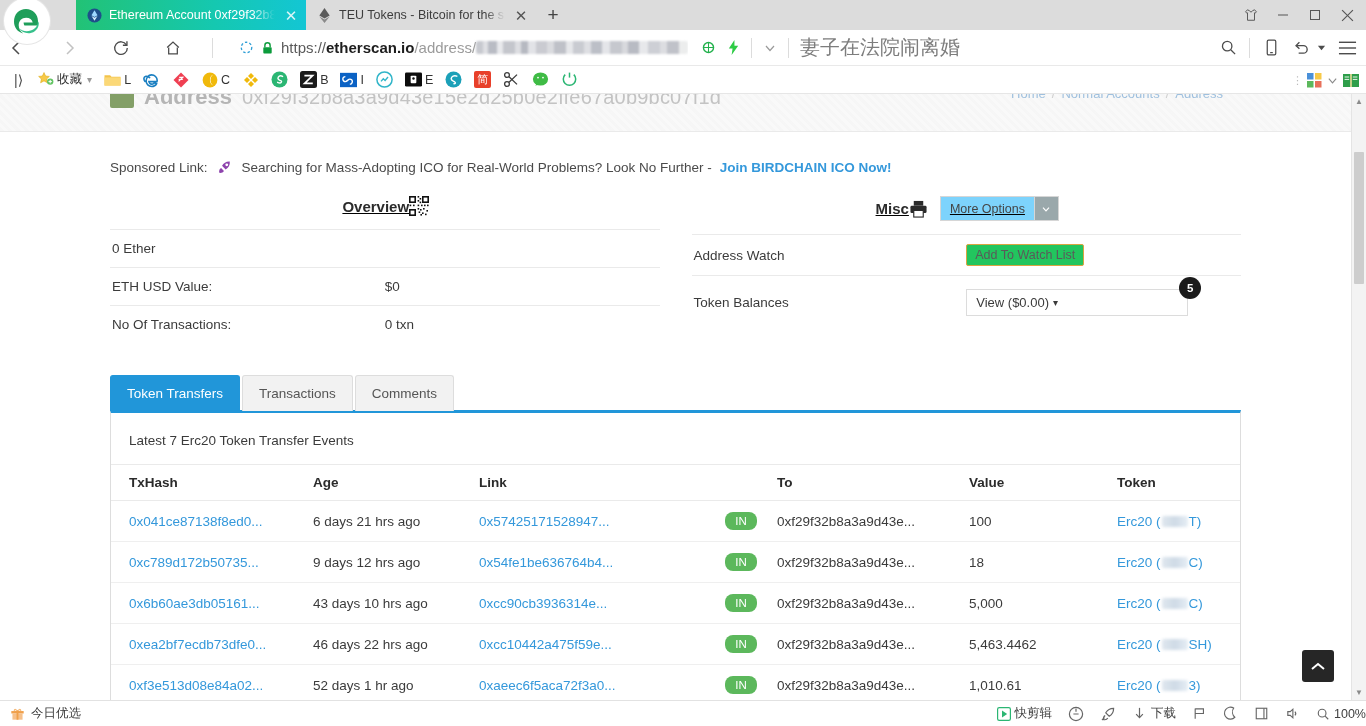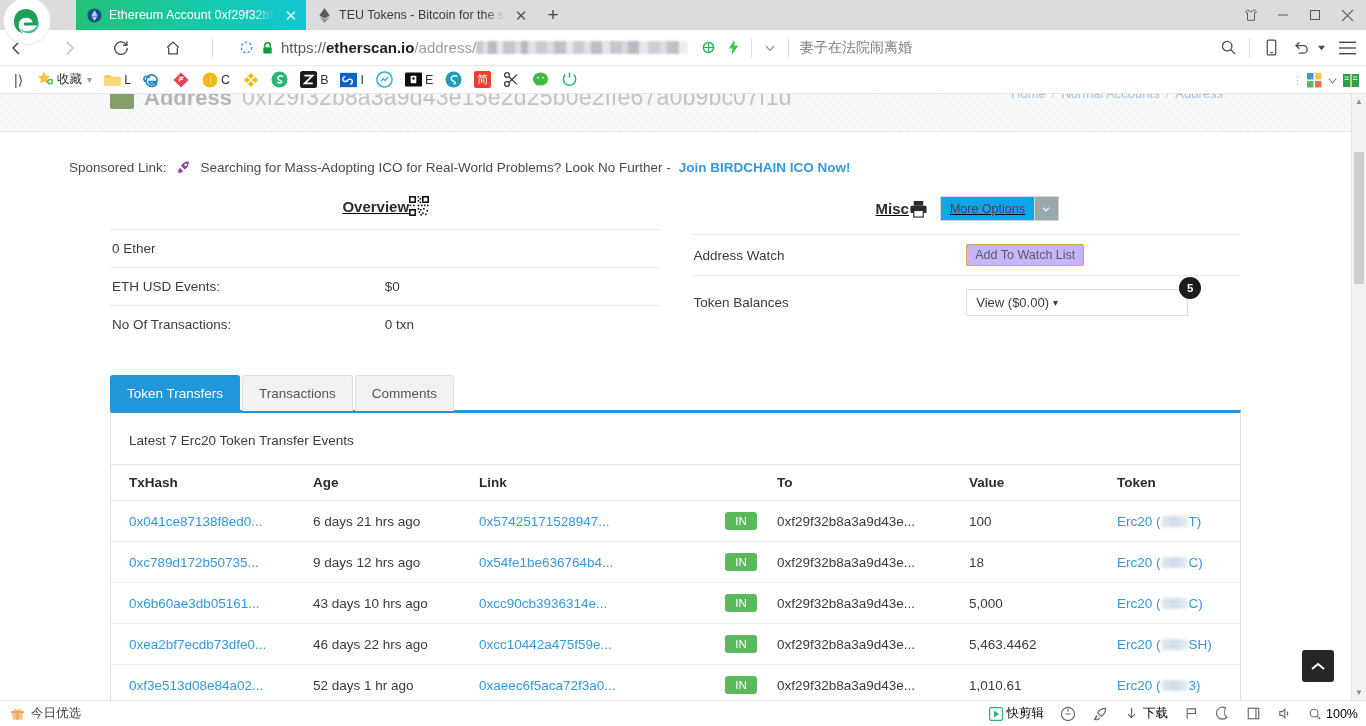--- a/index.html
+++ b/index.html
@@ -55,76 +55,76 @@
   .mosaic {
     background-image:
       linear-gradient(90deg, #c7c9cf 0 7px, #dfe0e4 7px 12px, #b9bcc4 12px 21px, #e8e9ec 21px 27px,
       #c4c6cc 27px 39px, #dddee2 39px 45px, #b6b9c1 45px 52px, #e2e3e7 52px 60px, #cacbd1 60px 71px,
       #dadbdf 71px 78px, #bfc1c8 78px 90px, #e6e7ea 90px 97px, #c9cbd1 97px 108px, #dedfe3 108px 115px,
       #bcbfc7 115px 126px, #e4e5e9 126px 134px, #c6c8ce 134px 146px, #d8d9dd 146px 152px, #b8bbc3 152px 163px,
       #e7e8eb 163px 172px, #cdcfd5 172px 184px, #dcdde1 184px 191px, #c0c2c9 191px 203px, #eceded 203px 212px);
     filter: blur(1.1px);
   }
   .searchbox { width: 330px; display:flex; align-items:center; height:36px; }
-  .searchbox .stext { font-size:14px; color:#7d7d7d; }
+  .searchbox .stext { font-size:20px; color:#7d7d7d; }
   .navright { display:flex; align-items:center; }
 
   .bookmarkbar { height:28px; background:#fff; display:flex; align-items:center; gap:0; padding-left:6px; flex:none; position:relative; border-bottom:1px solid #e6e6e6;}
   .bm { display:flex; align-items:center; gap:3px; padding:0 6px; height:26px; font-size:12.5px; color:#333; }
   .bm .bi { width:17px; height:17px; display:flex; align-items:center; justify-content:center; font-size:12px; border-radius:2px; }
   .bmright { position:absolute; right:6px; top:0; height:28px; display:flex; align-items:center; gap:4px; }
 
   
   .viewport { flex:1; position:relative; overflow:hidden; background:#fff; }
   .page { position:absolute; left:0; top:0; width:1351px; }
 
   .pagehead {
     background:#f9f9f9; border-bottom:1px solid #eaeaea; height:38px; position:relative;
     background-image: repeating-linear-gradient(45deg, rgba(0,0,0,.012) 0 3px, transparent 3px 6px);
   }
   .pagehead .addr-row { position:absolute; left:110px; top:-10px; display:flex; align-items:center; gap:10px; color:#b9b9b9; }
   .pagehead .addr-ico { width:24px; height:22px; background:#6f8f4e; border-radius:2px; opacity:.85; }
   .pagehead .addr-lbl { font-size:22px; font-weight:700; color:#b5b5b5; }
-  .pagehead .addr-val { font-size:23px; color:#c3c3c3; letter-spacing:.2px; }
+  .pagehead .addr-val { font-size:20px; color:#c3c3c3; letter-spacing:.2px; }
   .pagehead .crumbs { position:absolute; right:128px; top:-8px; font-size:13px; color:#b9b9b9; }
   .pagehead .crumbs a { color:#9fc0de; text-decoration:none; }
   .pagehead .crumbs .sep { color:#cfcfcf; margin:0 6px; }
 
-  .sponsor { padding: 26px 0 0 69px; font-size:13.5px; color:#4a4a4a; display:flex; align-items:center; gap:8px; }
+  .sponsor { padding: 26px 0 0 110px; font-size:13.5px; color:#4a4a4a; display:flex; align-items:center; gap:8px; }
   .sponsor .sp-lbl { color:#4a4a4a; }
   .sponsor .sp-ico { width:18px; height:18px; display:flex; align-items:center; justify-content:center; }
   .sponsor a { color:#3498db; text-decoration:none; font-weight:700; }
 
   .panels { display:flex; gap:32px; padding: 20px 110px 0 110px; }
   .panel { flex:1; }
   .panel-head { display:flex; align-items:center; justify-content:center; padding: 0 0 13px 2px; text-decoration: underline; }
   .panel-title { font-size:15px; font-weight:700; color:#2b2b2b; }
   .panel-actions { display:flex; align-items:center; gap:12px; }
 
   .prow { display:flex; align-items:center; border-top:1px solid #eaeaea; min-height:38px; padding: 9px 2px; font-size:13.5px; color:#3b3b3b;}
   .prow .k { width: 50%; }
   .prow .v { flex:1; }
 
   .qr { width:20px; height:20px; }
 
   .btn-watch {
-    display:inline-block; border:1px solid #d9a441; color:#5a5a5a; background:#c4b5fd;
+    display:inline-block; border:1px solid #d9a441; color:#5a5a5a; background:#22c55e;
     font-size:12.5px; padding:3px 8px; border-radius:2px;
   }
   .select-view {
     display:inline-flex; align-items:center; border:1px solid #dcdcdc; background:#fff;
     font-size:13px; color:#3b3b3b; padding:5px 9px; width:222px; position:relative;
   }
   .badge5 {
     position:absolute; right:-14px; top:-13px; width:22px; height:22px; border-radius:50%;
     background:#1b1b1b; color:#fff; font-size:11.5px; display:flex; align-items:center; justify-content:center;
     font-weight:700;
   }
   .more-opts { display:flex; align-items:stretch; border:1px solid #d6d6d6; height:25px; }
-  .more-opts .mo-lbl { background:#0ea5e9; color:#444; font-size:12.5px; padding:0 9px; display:flex; align-items:center; }
+  .more-opts .mo-lbl { background:#7dd3fc; color:#444; font-size:12.5px; padding:0 9px; display:flex; align-items:center; }
   .more-opts .mo-car { background:#9aa8ab; color:#fff; width:24px; display:flex; align-items:center; justify-content:center; border-left:1px solid #d6d6d6;}
 
   
   .tabwrap { padding: 32px 110px 0 110px; }
   .tabrow { display:flex; align-items:flex-end; gap:2px; }
   .ptab {
     font-size:13.5px; padding:10px 16px; border:1px solid #ddd; border-bottom:none;
     background:#f2f2f2; color:#555; border-radius:3px 3px 0 0;
   }
   .ptab.active { background:#2196d9; color:#fff; border-color:#2196d9; }
@@ -140,21 +140,21 @@
   table.tx a { color:#3498db; text-decoration:none; }
   .c-hash { width:196px; padding-left:18px !important; }
   .c-age  { width:166px; }
   .c-from { width:238px; }
   .c-dir  { width:60px; text-align:center; }
   .c-to   { width:192px; }
   .c-val  { width:148px; }
   .c-tok  { }
   .pill-in {
     display:inline-block; background:#5cb85c; color:#fff; font-size:11.5px;
-    padding:3px 10px; border-radius:3px; min-width:32px; text-align:center;
+    padding:3px 10px; border-radius:8px; min-width:32px; text-align:center;
   }
   .tok-blur {
     display:inline-block; width:26px; height:11px; vertical-align:middle; border-radius:2px;
     background: linear-gradient(90deg,#dfe7ef,#cfdae6,#e6eef5);
     filter: blur(1.4px); margin: 0 1px;
   }
 
   
   .totop {
     position:absolute; right:32px; bottom:18px; width:32px; height:32px;
@@ -162,21 +162,21 @@
   }
 
   
   .pagescroll { position:absolute; right:0; top:0; width:15px; bottom:0; background:#f3f3f3; border-left:1px solid #e4e4e4;}
   .pagescroll .up, .pagescroll .dn { height:15px; display:flex; align-items:center; justify-content:center; color:#8a8a8a; font-size:8px;}
   .pagescroll .thumb { position:absolute; left:2px; right:2px; top:58px; height:132px; background:#cdcdcd; border-radius:1px;}
 
   
   .taskbar { height:26px; background:#fff; border-top:1px solid #e2e2e2; display:flex; align-items:center; flex:none; position:relative; }
   .tb-left { display:flex; align-items:center; gap:6px; padding-left:10px; font-size:12.5px; color:#3b3b3b; }
-  .tb-right { position:absolute; right:8px; display:flex; align-items:center; gap:16px; font-size:12.5px; color:#000000; }
+  .tb-right { position:absolute; right:0; display:flex; align-items:center; gap:16px; font-size:12.5px; color:#404040; }
   .tb-item { display:flex; align-items:center; gap:4px; }
   .ic { display:inline-flex; align-items:center; justify-content:center; }
 </style>
 </head>
 <body>
 
 <div class="browser">
 
   <div class="titlebar">
     <div class="logo-e">
@@ -563,21 +563,21 @@
                   <rect x="13" y="16.4" width="1.6" height="1.6" fill="#111"></rect>
                 <rect x="16" y="17.6" width="1.6" height="1.6" fill="#111"></rect>
                   <rect x="11.4" y="18" width="1.6" height="1.6" fill="#111"></rect>
               </svg>
             </span>
           </div>
           <div class="prow">
             <span class="v">0 Ether</span>
           </div>
           <div class="prow">
-            <span class="k">ETH USD Events:</span>
+            <span class="k">ETH USD Value:</span>
             <span class="v">$0</span>
           </div>
           <div class="prow">
             <span class="k">No Of Transactions:</span>
             <span class="v">0 txn</span>
           </div>
         </div>
 
         <div class="panel">
           <div class="panel-head">

